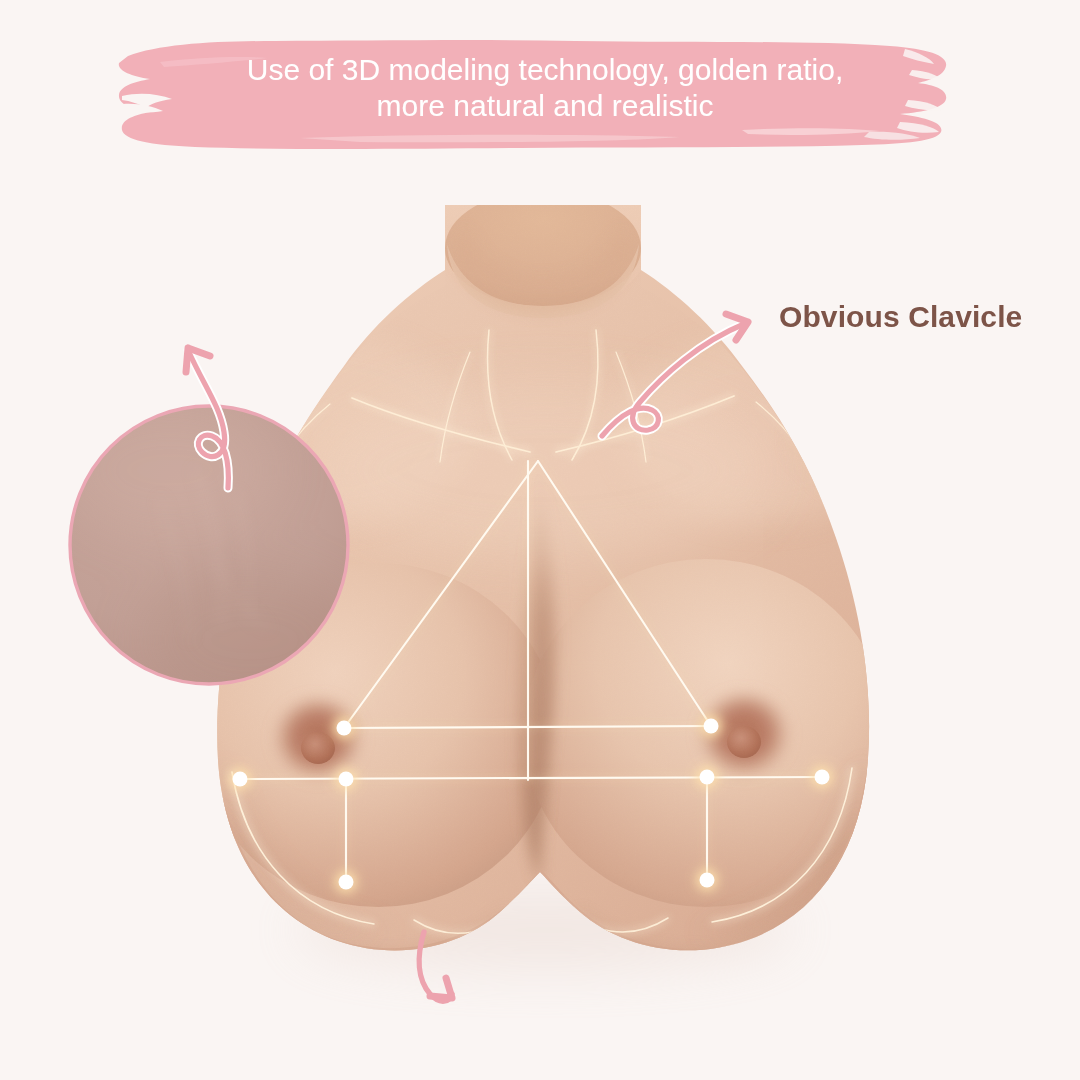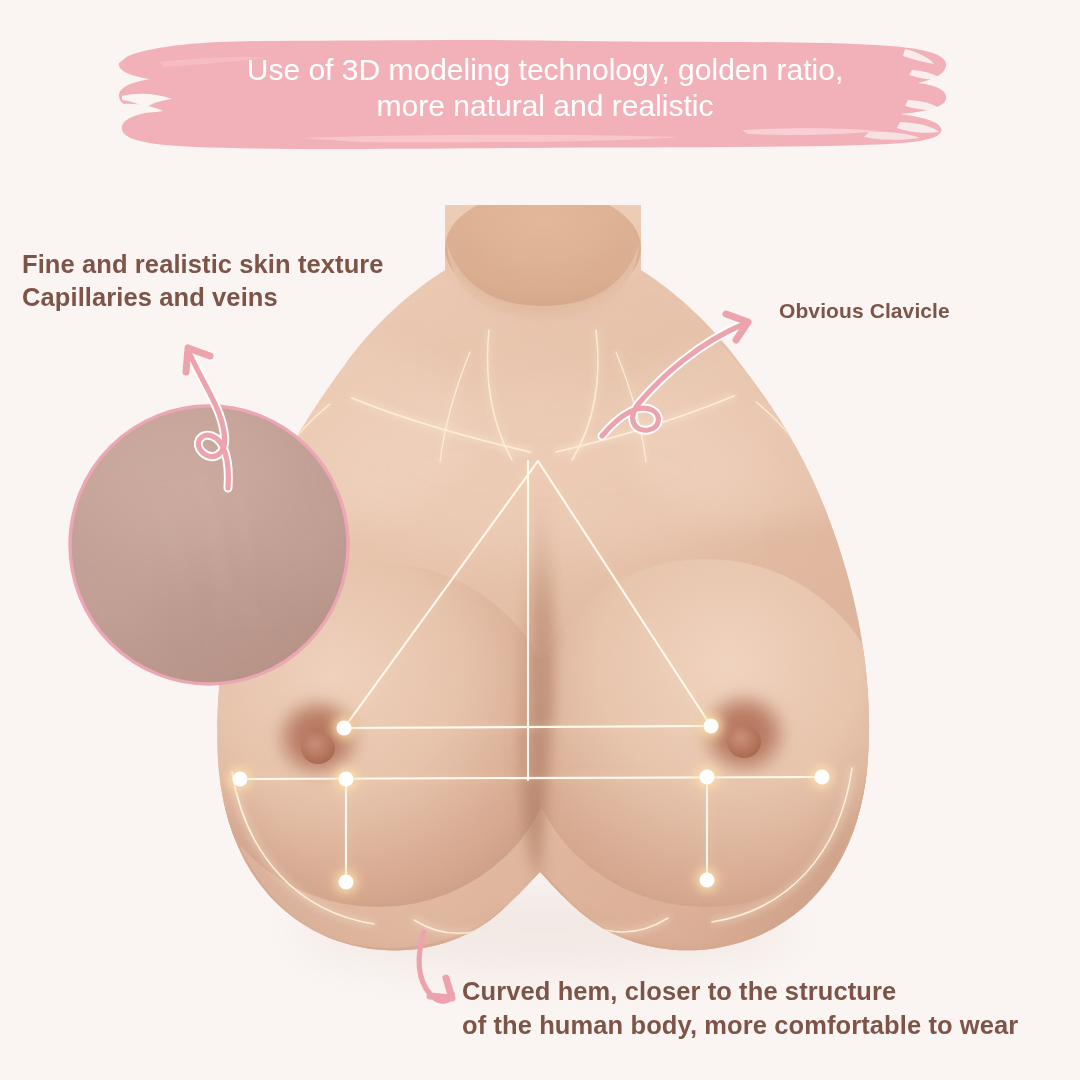--- a/index.html
+++ b/index.html
@@ -14,21 +14,21 @@
 
   .anno{
     position:absolute;
     color:#7d5448;
     font-weight:700;
     letter-spacing:.1px;
     line-height:1.30;
     white-space:pre-line;
   }
   #anno-skin{left:22px;top:248px;font-size:25.5px;}
-  #anno-clavicle{left:779px;top:297px;font-size:21px;}
+  #anno-clavicle{left:779px;top:297px;font-size:30px;}
   #anno-hem{left:462px;top:974px;font-size:25.5px;line-height:1.34;}
 
   #banner-text{
     position:absolute;left:130px;top:52px;width:830px;
     text-align:center;color:#ffffff;font-weight:400;
     font-size:30px;line-height:1.20;white-space:pre-line;
     text-shadow:0 0 1px rgba(255,255,255,.25);
   }
 </style>
 </head>
@@ -365,20 +365,16 @@
       <g>
         <path d="M424,932 C416,958 418,980 430,994 C440,1005 450,1002 452,994" stroke="#eda3ae" stroke-width="5.4"></path>
         <path d="M452,998 L430,996 M452,998 L446,978" stroke="#eda3ae" stroke-width="7"></path>
       </g>
     </g>
   </svg>
 
   <div id="banner-text">Use of 3D modeling technology, golden ratio,
 more natural and realistic</div>
 
-  <div id="anno-skin" class="anno">Fine and realistic skin texture
-Capillaries and veins</div>
 
   <div id="anno-clavicle" class="anno">Obvious Clavicle</div>
 
-  <div id="anno-hem" class="anno">Curved hem, closer to the structure
-of the human body, more comfortable to wear</div>
 </div>
 
 </body></html>

